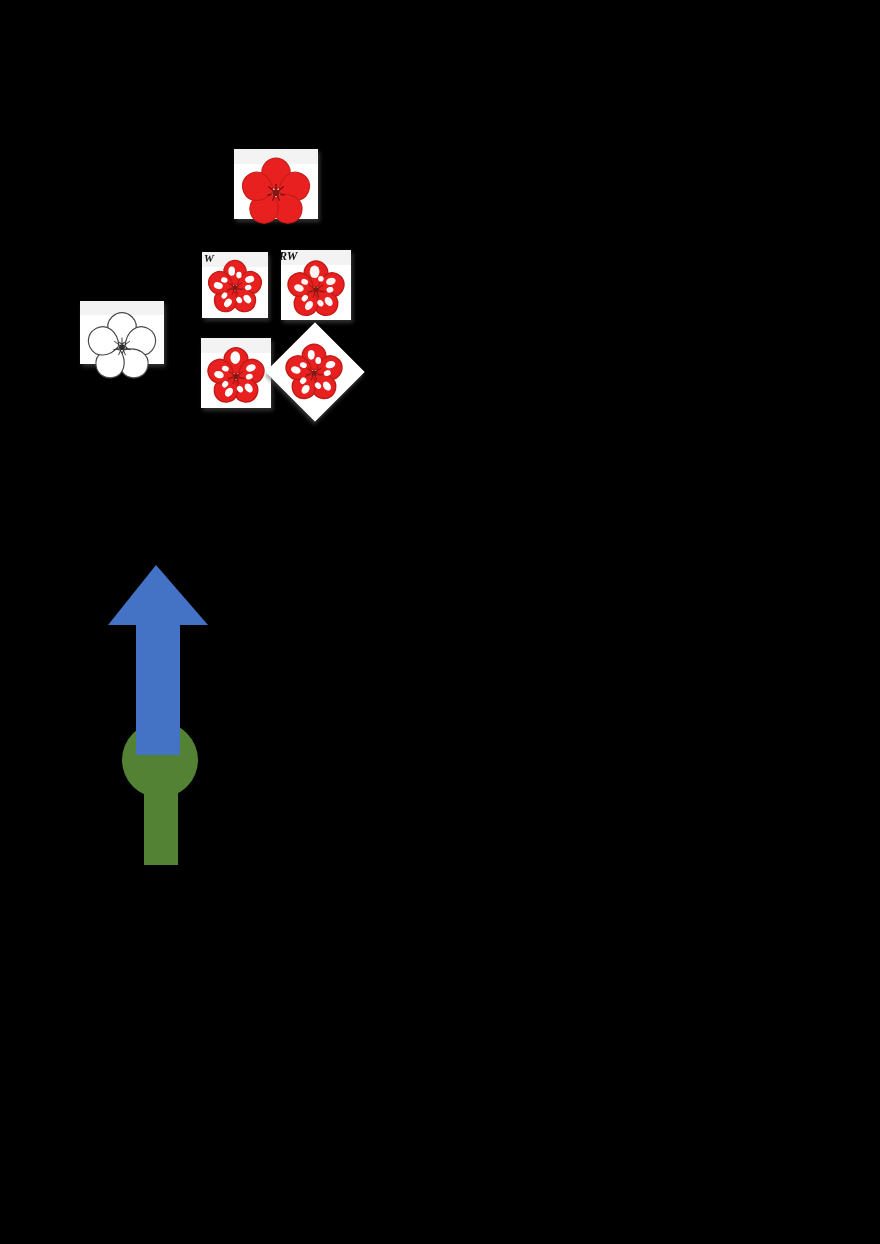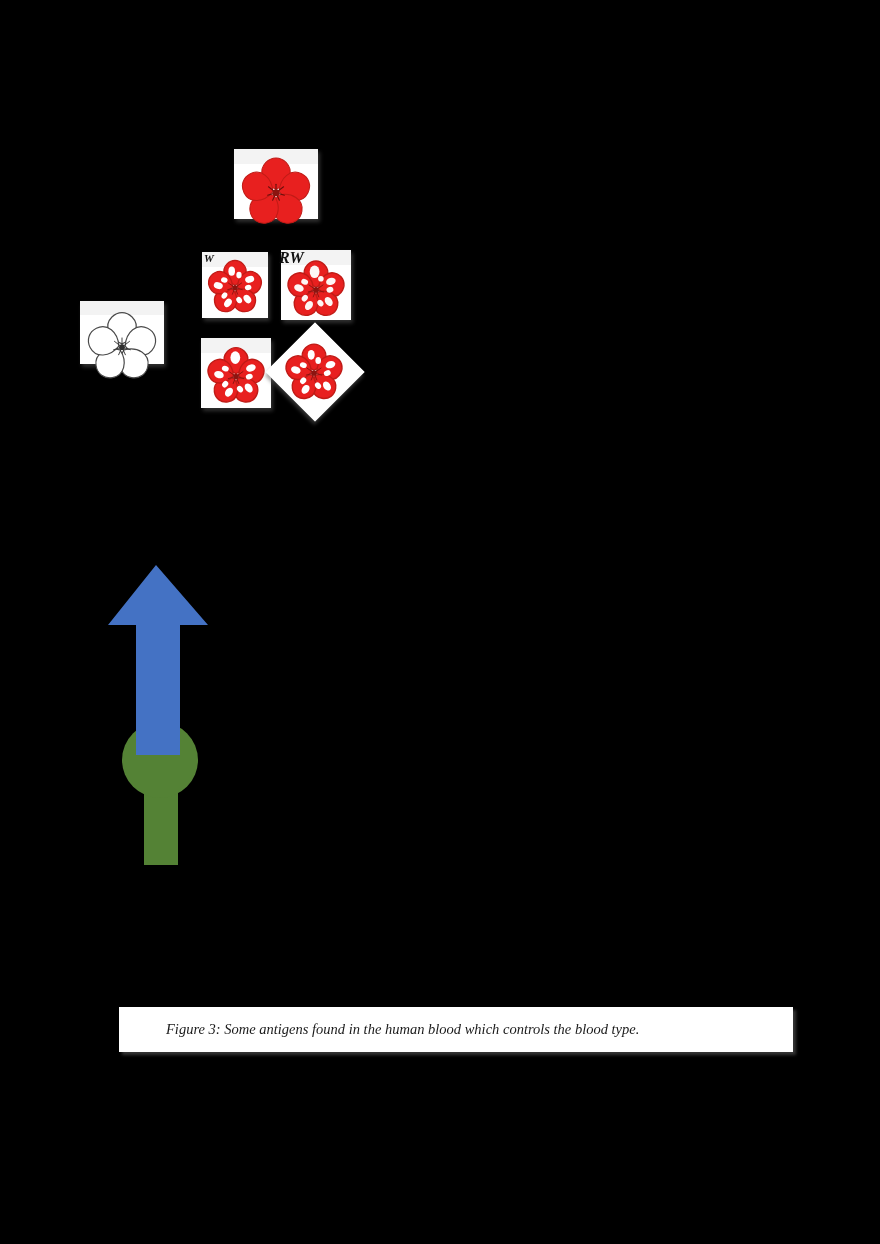--- a/index.html
+++ b/index.html
@@ -315,21 +315,21 @@
             <line x1="0" y1="0" x2="-10" y2="-7"></line>
               <line x1="0" y1="0" x2="10" y2="-7"></line>
             <line x1="0" y1="0" x2="-11" y2="3"></line>
               <line x1="0" y1="0" x2="11" y2="3"></line>
             <line x1="0" y1="0" x2="-4" y2="10"></line>
               <line x1="0" y1="0" x2="4" y2="10"></line>
           </g>
           <circle cx="0" cy="0" r="4" fill="#8c1410"></circle>
         </g>
       </svg>
-      <span class="cell-label" style="left:-2px; top:0px; font-size:16px;">RW</span>
+      <span class="cell-label" style="left:-2px; top:0px; font-size:12px;">RW</span>
     </div>
 
     <div class="flower-cell" id="offspring-cell-3">
       <div class="shadow-layer"></div>
       <div class="top-strip"></div>
       <svg class="flower-art" viewBox="0 0 100 100">
         <g transform="translate(50,55)">
           <g fill="#e8201f" stroke="#c01b16" stroke-width="2">
             <g transform="rotate(0)">
                 <path d="M0,-4 C -16,-10 -22,-26 -12,-36 C -5,-43 5,-43 12,-36 C 22,-26 16,-10 0,-4 Z"></path>
@@ -449,17 +449,14 @@
         <rect x="44" y="195" width="34" height="115" fill="#548235"></rect>
         <circle cx="60" cy="205" r="38" fill="#548235"></circle>
       </g>
 
       <g>
         <polygon points="56,10 8,70 36,70 36,200 80,200 80,70 108,70" fill="#4472c4"></polygon>
       </g>
     </svg>
   </div>
 
-  <div class="caption-box" id="caption-figure3">
-    <div class="caption-text">Figure 3:  Some antigens found in the human blood which controls the blood type.</div>
-  </div>
 
 </div>
 
 </body></html>

